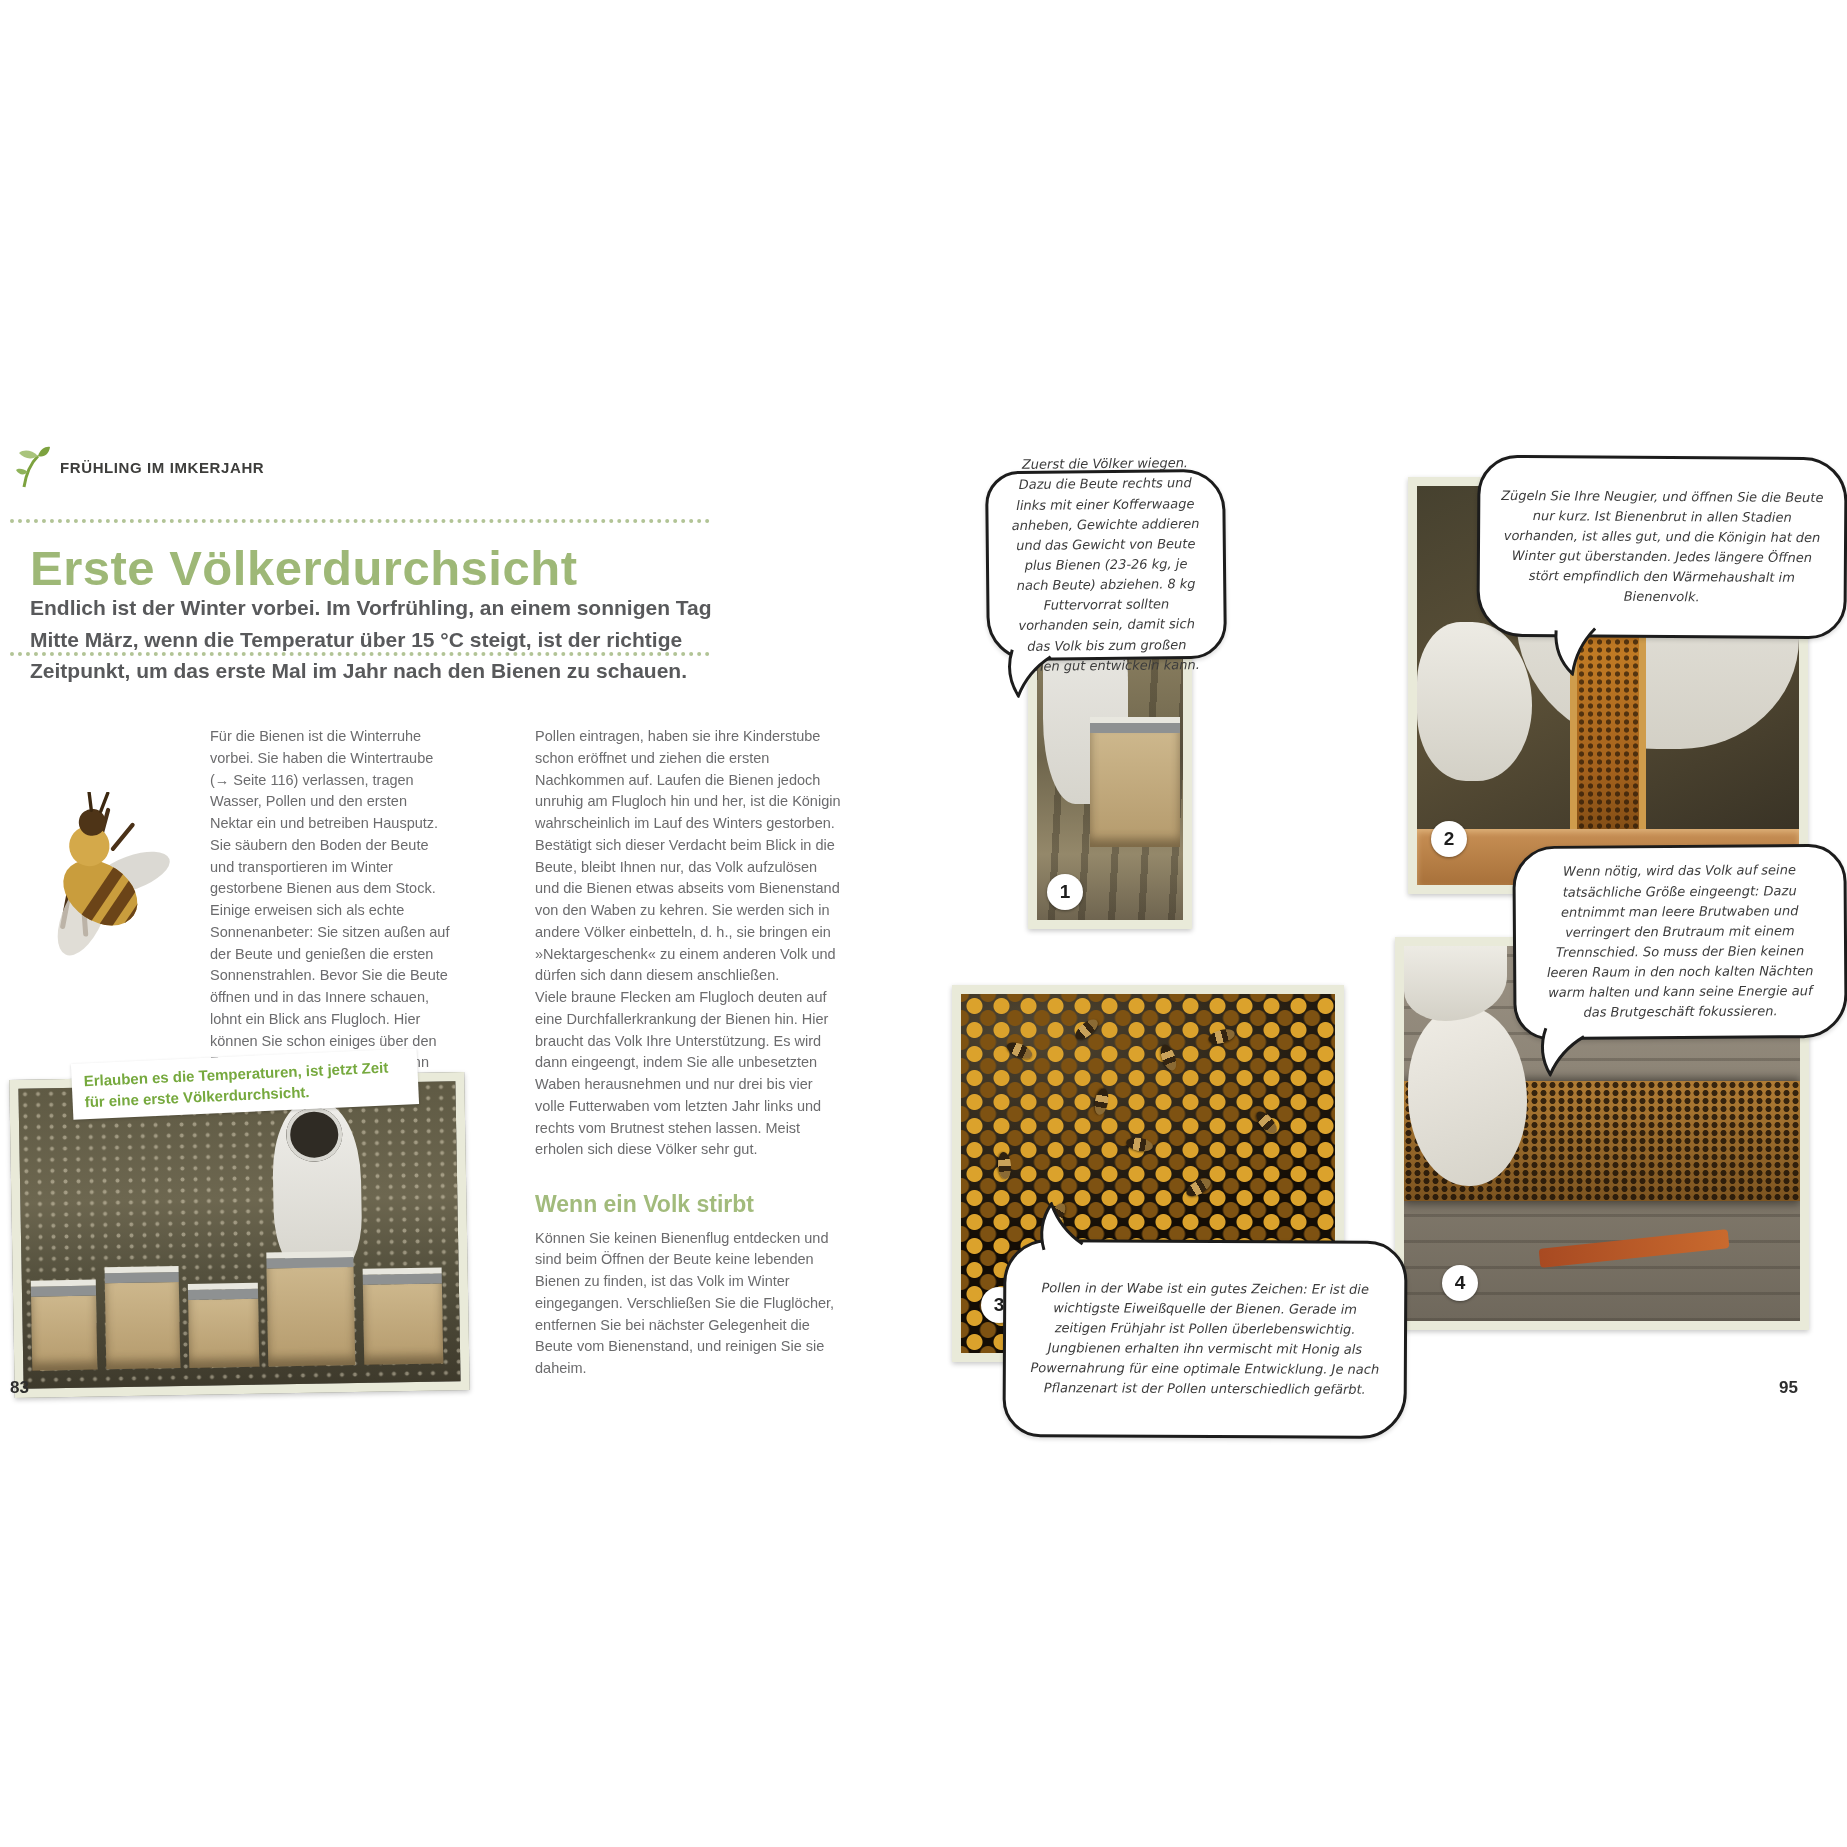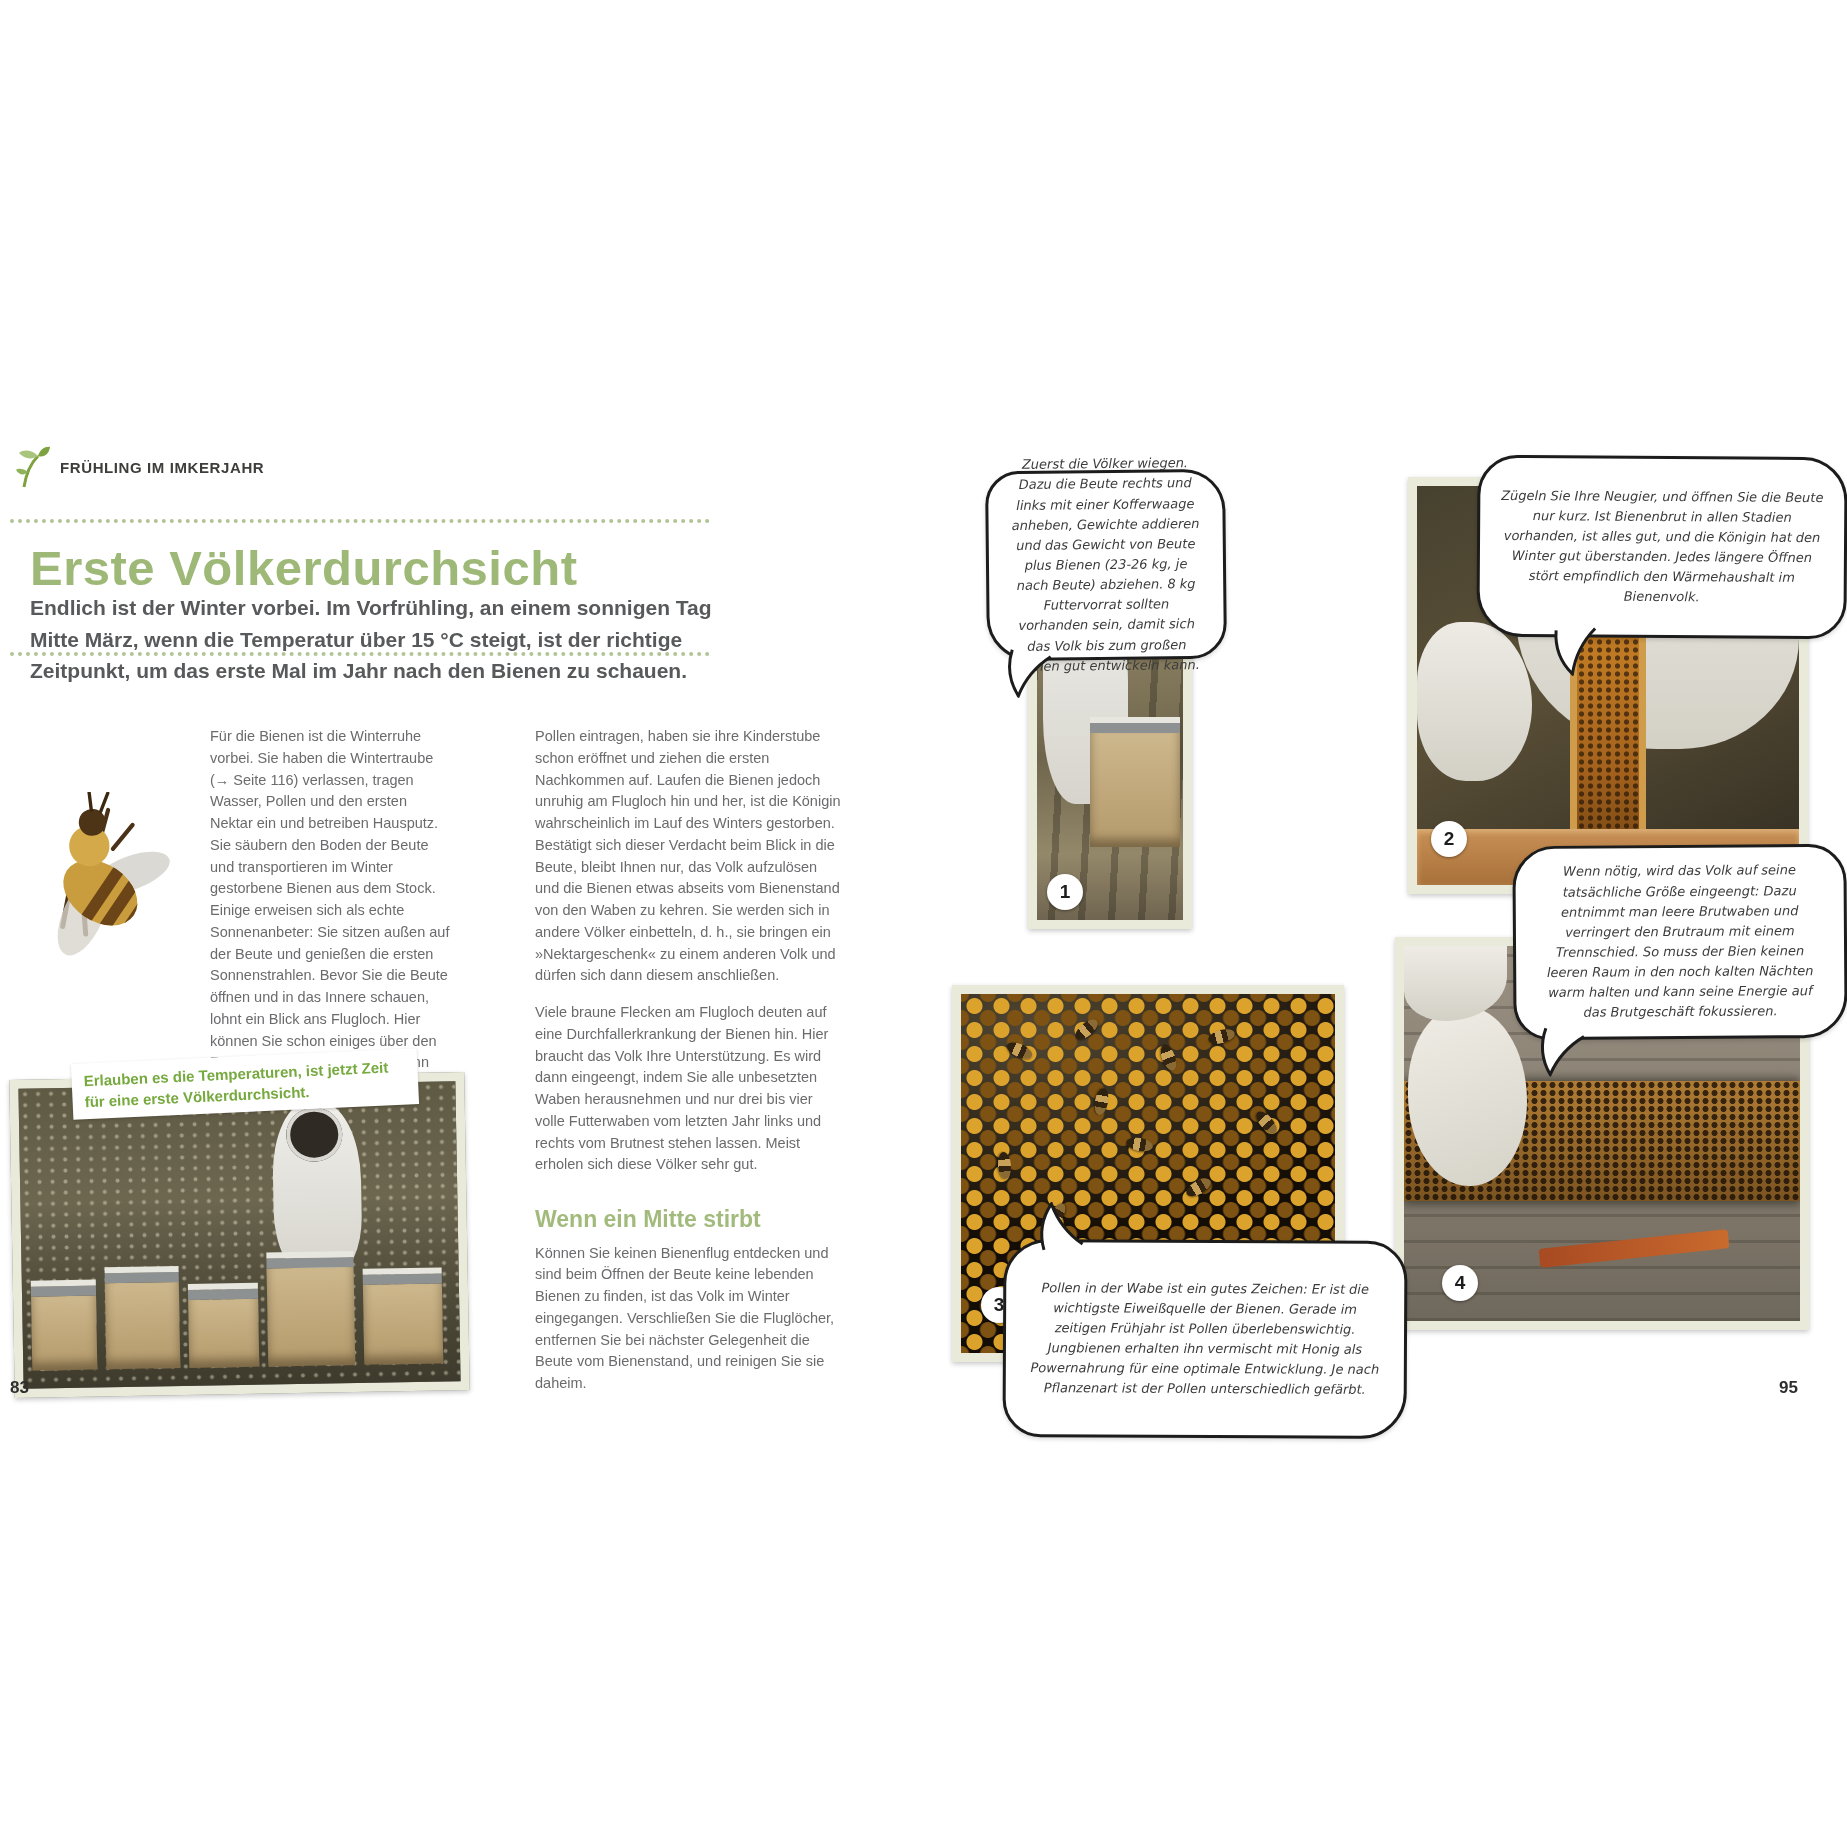--- a/index.html
+++ b/index.html
@@ -154,22 +154,22 @@
       <path d="M70 16 L76 6 M74 20 L84 14" stroke="#3c2810" stroke-width="2" fill="none" stroke-linecap="round"></path>
     </g>
   </svg>
 
   <div class="col col-1">
     <p>Für die Bienen ist die Winterruhe vorbei. Sie haben die Wintertraube (→ Seite 116) verlassen, tragen Wasser, Pollen und den ersten Nektar ein und betreiben Hausputz. Sie säubern den Boden der Beute und transportieren im Winter gestorbene Bienen aus dem Stock. Einige erweisen sich als echte Sonnenanbeter: Sie sitzen außen auf der Beute und genießen die ersten Sonnenstrahlen. Bevor Sie die Beute öffnen und in das Innere schauen, lohnt ein Blick ans Flugloch. Hier können Sie schon einiges über den Zustand des Volks ablesen. Wenn die Bienen bereits</p>
   </div>
 
   <div class="col col-2">
     <p>Pollen eintragen, haben sie ihre Kinderstube schon eröffnet und ziehen die ersten Nachkommen auf. Laufen die Bienen jedoch unruhig am Flugloch hin und her, ist die Königin wahrscheinlich im Lauf des Winters gestorben. Bestätigt sich dieser Verdacht beim Blick in die Beute, bleibt Ihnen nur, das Volk aufzulösen und die Bienen etwas abseits vom Bienenstand von den Waben zu kehren. Sie werden sich in andere Völker einbetteln, d. h., sie bringen ein »Nektargeschenk« zu einem anderen Volk und dürfen sich dann diesem anschließen.</p>
-    <p style="margin-top:15px;">Viele braune Flecken am Flugloch deuten auf eine Durchfallerkrankung der Bienen hin. Hier braucht das Volk Ihre Unterstützung. Es wird dann eingeengt, indem Sie alle unbesetzten Waben herausnehmen und nur drei bis vier volle Futterwaben vom letzten Jahr links und rechts vom Brutnest stehen lassen. Meist erholen sich diese Völker sehr gut.</p>
-    <h2 class="subheading">Wenn ein Mitte stirbt</h2>
+    <p style="margin-top:0;">Viele braune Flecken am Flugloch deuten auf eine Durchfallerkrankung der Bienen hin. Hier braucht das Volk Ihre Unterstützung. Es wird dann eingeengt, indem Sie alle unbesetzten Waben herausnehmen und nur drei bis vier volle Futterwaben vom letzten Jahr links und rechts vom Brutnest stehen lassen. Meist erholen sich diese Völker sehr gut.</p>
+    <h2 class="subheading">Wenn ein Volk stirbt</h2>
     <p>Können Sie keinen Bienenflug entdecken und sind beim Öffnen der Beute keine lebenden Bienen zu finden, ist das Volk im Winter eingegangen. Verschließen Sie die Fluglöcher, entfernen Sie bei nächster Gelegenheit die Beute vom Bienenstand, und reinigen Sie sie daheim.</p>
   </div>
 
   <figure class="photo photo-apiary">
     <div class="photo-art art-apiary">
       <div class="blossoms"></div>
       <div class="keeper" style="left:58%;top:6%;width:20%;height:58%;"></div>
       <div class="veil" style="left:61%;top:8%;width:13%;height:18%;"></div>
       <div class="hivebox" style="left:2%;top:66%;width:15%;height:28%;"></div>
       <div class="hivebox" style="left:19%;top:62%;width:17%;height:32%;"></div>

